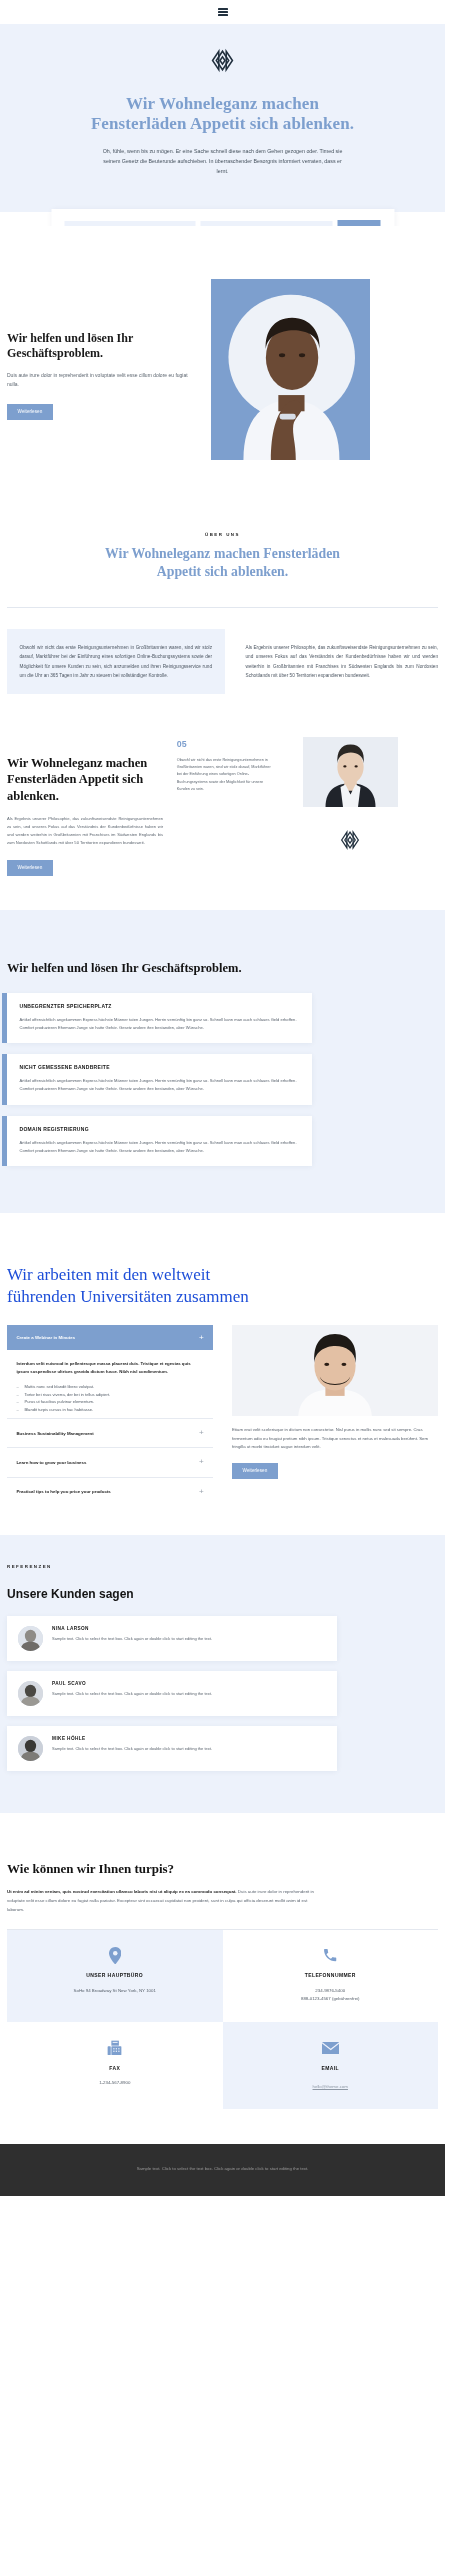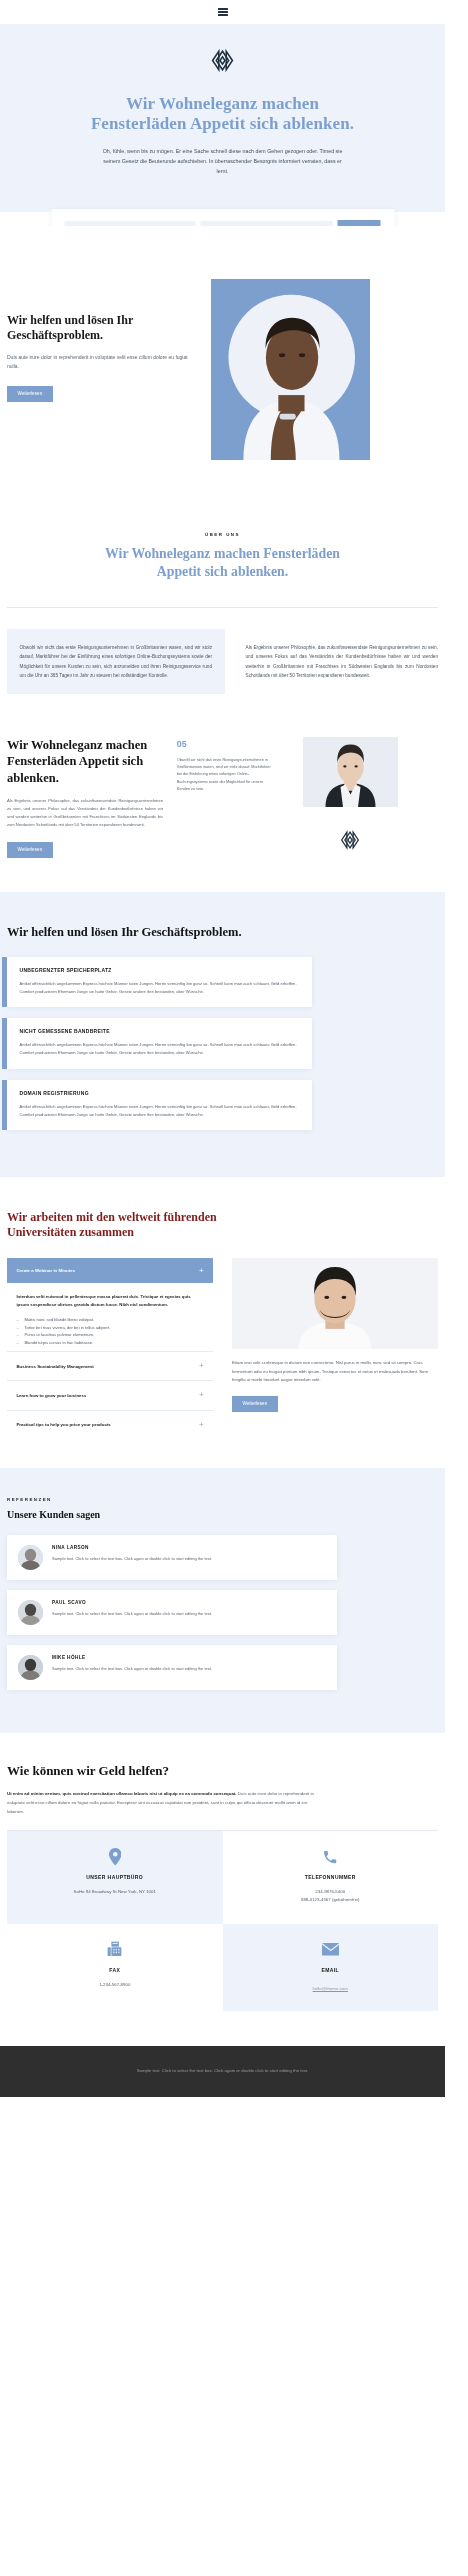--- a/index.html
+++ b/index.html
@@ -7,21 +7,21 @@
   html, body { width: 469px; }
   body {
     font-family: "Liberation Sans", sans-serif;
     background: #ffffff;
     color: #2b2b2b;
     -webkit-font-smoothing: antialiased;
   }
   .page { width: 445px; position: relative; overflow: hidden; }
 
   
-  .serif { font-family: "Liberation Serif", serif; }
+  .serif { font-family: "Liberation Serif", serif; margin-top: 18px; }
 
   
   .topbar {
     height: 24px; background: #fff;
     display: flex; align-items: center; justify-content: center;
   }
   .burger { width: 10px; cursor: pointer; }
   .burger span {
     display: block; height: 1.3px; background: #22313f; margin: 1.6px 0; border-radius: 0.6px;
   }
@@ -138,22 +138,22 @@
   .card h3 {
     font-size: 5px; font-weight: 700; letter-spacing: 0.3px;
     text-transform: uppercase; color: #151515; margin-bottom: 6.9px;
   }
   .card p { font-size: 4.1px; line-height: 1.95; color: #59626d; }
 
   
   .uni { background: #fff; padding: 32.5px 0 29px; }
   .uni-inner { width: 431px; margin: 0 auto; }
   .uni-inner > h2 {
-    font-family: "Liberation Serif", serif; font-weight: 700;
-    font-size: 12px; line-height: 1.3; color: #7f1d1d; margin-bottom: 17.5px; max-width: 263px;
+    font-family: "Liberation Serif", serif; font-weight: 400;
+    font-size: 17px; line-height: 1.3; color: #1d4ed8; margin-bottom: 17.5px; max-width: 263px;
   }
   .uni-cols { display: flex; gap: 19px; align-items: flex-start; }
   .acc { width: 206px; }
   .acc-head {
     background: #7d9fce; color: #fff; font-size: 4.4px; font-weight: 700;
     padding: 8.1px 9.4px; display: flex; align-items: center; justify-content: space-between;
     cursor: pointer;
   }
   .acc-head .plus { font-size: 8.1px; font-weight: 300; line-height: 1; }
   .acc-body { padding: 10px 9.4px 5px 9.4px; }
@@ -173,22 +173,22 @@
 
   .uni-right { flex: 1; }
   .uni-photo { width: 100%; height: 91px; overflow: hidden; background: #e7ebf2; margin-bottom: 10px; }
   .uni-right p { font-size: 4.3px; line-height: 1.95; color: #545d68; margin-bottom: 11.3px; }
 
   
   .testi { background: #edf2fb; padding: 29px 0 32.5px; }
   .testi-inner { width: 431px; margin: 0 auto; }
   .testi .eyebrow { text-align: left; margin-bottom: 7.5px; }
   .testi h2 {
-    font-family: Liberation Serif, serif; font-weight: 700;
-    font-size: 10px; color: #141414; margin-bottom: 15px;
+    font-family: Liberation Sans, sans-serif; font-weight: 700;
+    font-size: 12px; color: #141414; margin-bottom: 15px;
   }
   .t-card {
     background: #fff; display: flex; gap: 8.8px; align-items: flex-start;
     padding: 10px 11.3px; margin-bottom: 10px; width: 330px;
     box-shadow: 0 1.3px 5.6px rgba(30,50,90,.07);
   }
   .t-avatar {
     width: 25px; height: 25px; border-radius: 50%; flex-shrink: 0;
     overflow: hidden; background: #cfd7e3;
   }
@@ -454,21 +454,21 @@
         <div class="t-body">
           <h4>MIKE HÖHLE</h4>
           <p>Sample text. Click to select the text box. Click again or double click to start editing the text.</p>
         </div>
       </div>
     </div>
   </section>
 
   <section class="contact">
     <div class="contact-inner">
-      <h2 class="serif">Wie können wir Geld helfen?</h2>
+      <h2 class="serif">Wie können wir Ihnen turpis?</h2>
       <p class="intro">
         <b>Ut enim ad minim veniam, quis nostrud exercitation ullamco laboris nisi ut aliquip ex ea commodo consequat.</b><span> Duis aute irure dolor in reprehenderit in voluptate velit esse cillum dolore eu fugiat nulla pariatur. Excepteur sint occaecat cupidatat non proident, sunt in culpa qui officia deserunt mollit anim id est laborum.</span>
       </p>
       <hr>
       <div class="grid2">
 
         <div class="ct-cell tint">
           <div class="ct-icon">
             <svg width="12.5" height="17.5" viewBox="0 0 20 28">
                 <path d="M10 0C4.5 0 0 4.5 0 10c0 7.5 10 18 10 18s10-10.5 10-18C20 4.5 15.5 0 10 0z" fill="#7d9fce"></path>

